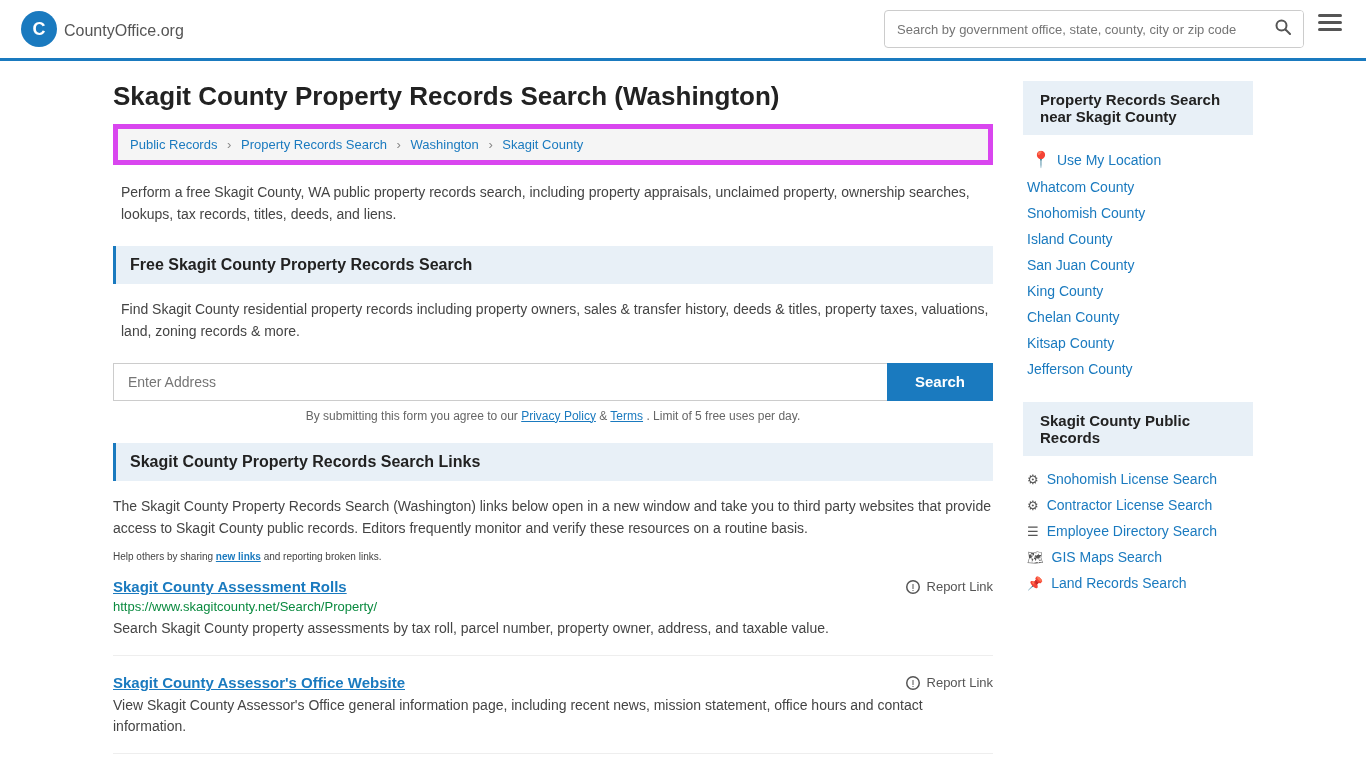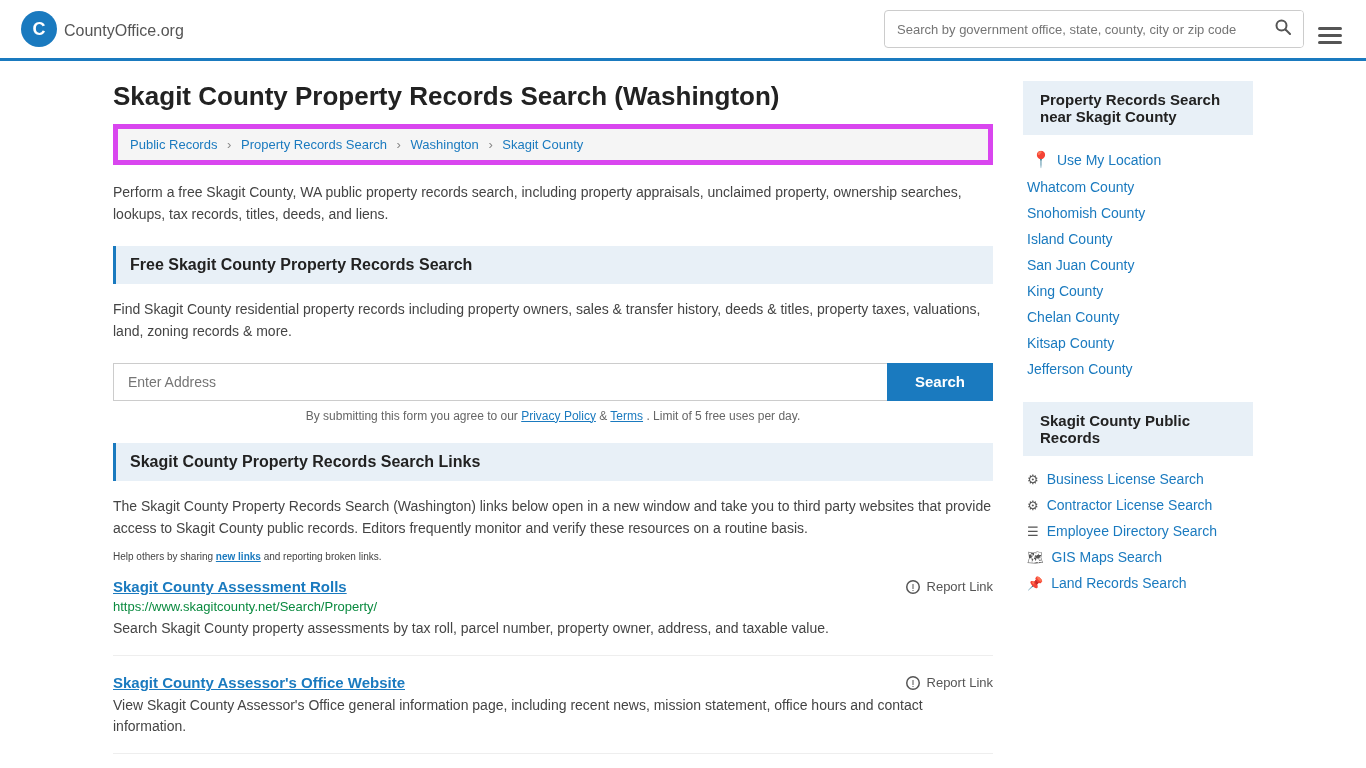--- a/index.html
+++ b/index.html
@@ -28,21 +28,21 @@
       font-weight: bold;
       color: #1a7abf;
     }
     .logo-text span {
       color: #555;
       font-weight: normal;
       font-size: 16px;
     }
     .header-right {
       display: flex;
-      align-items: flex-end;
+      align-items: flex-start;
       gap: 10px;
     }
     .search-bar-header {
       display: flex;
       align-items: center;
       border: 1px solid #ccc;
       border-radius: 4px;
       overflow: hidden;
       width: 420px;
     }
@@ -120,20 +120,21 @@
       text-decoration: none;
     }
     .breadcrumb .sep { margin: 0 6px; color: #888; }
 
     
     .description {
       font-size: 14px;
       line-height: 1.6;
       color: #444;
       margin-bottom: 20px;
+      margin-left: 8px;
     }
 
     
     .section-header {
       background: #e8f0f7;
       padding: 10px 14px;
       font-size: 16px;
       font-weight: bold;
       color: #222;
       margin-bottom: 14px;
@@ -403,21 +404,21 @@
         <a class="sidebar-county-link" href="#">Kitsap County</a>
         <a class="sidebar-county-link" href="#">Jefferson County</a>
       </div>
     </div>
 
     <div class="sidebar-section">
       <div class="sidebar-section-title">Skagit County Public Records</div>
       <div class="sidebar-public-links">
         <a class="sidebar-public-link" href="#">
           <span class="pl-icon">⚙</span>
-          <span>Business License Search</span>
+          <span>Snohomish License Search</span>
         </a>
         <a class="sidebar-public-link" href="#">
           <span class="pl-icon">⚙</span>
           <span>Contractor License Search</span>
         </a>
         <a class="sidebar-public-link" href="#">
           <span class="pl-icon">☰</span>
           <span>Employee Directory Search</span>
         </a>
         <a class="sidebar-public-link" href="#">

